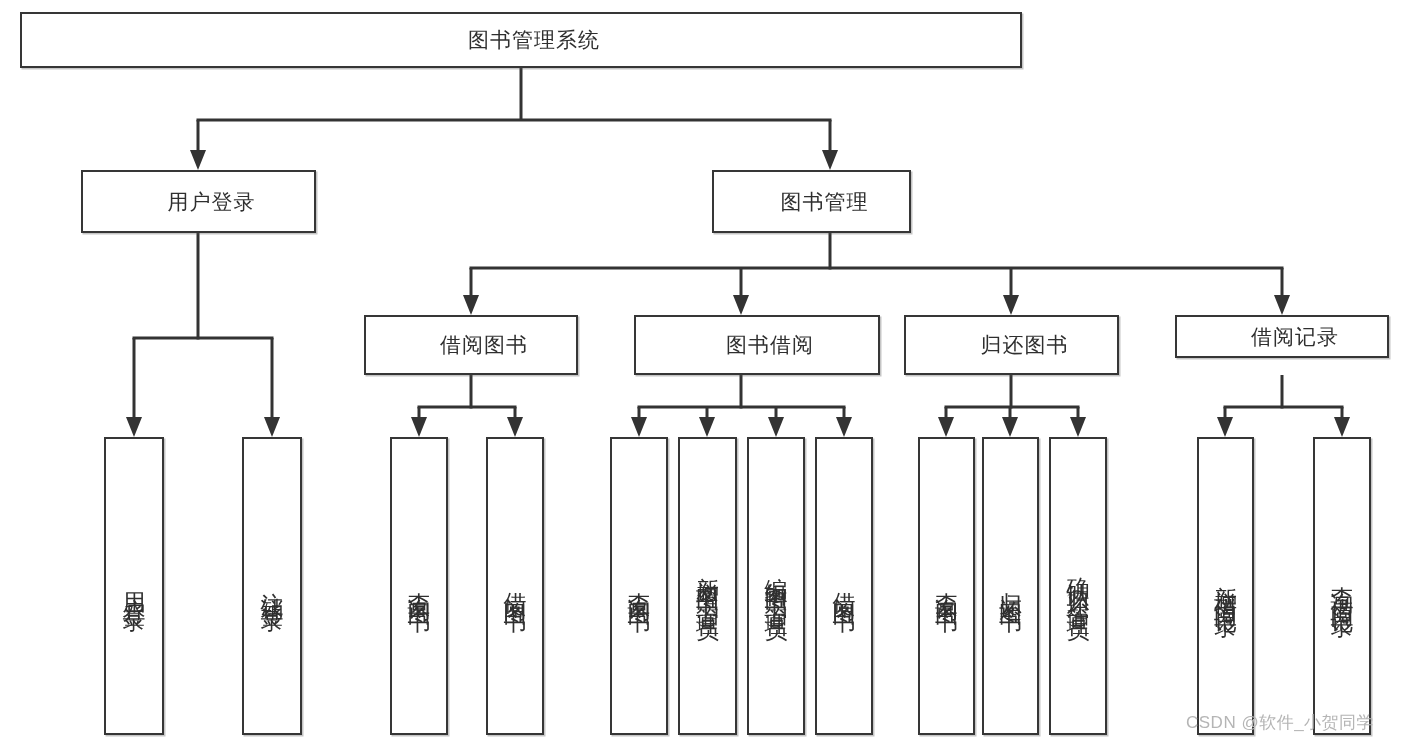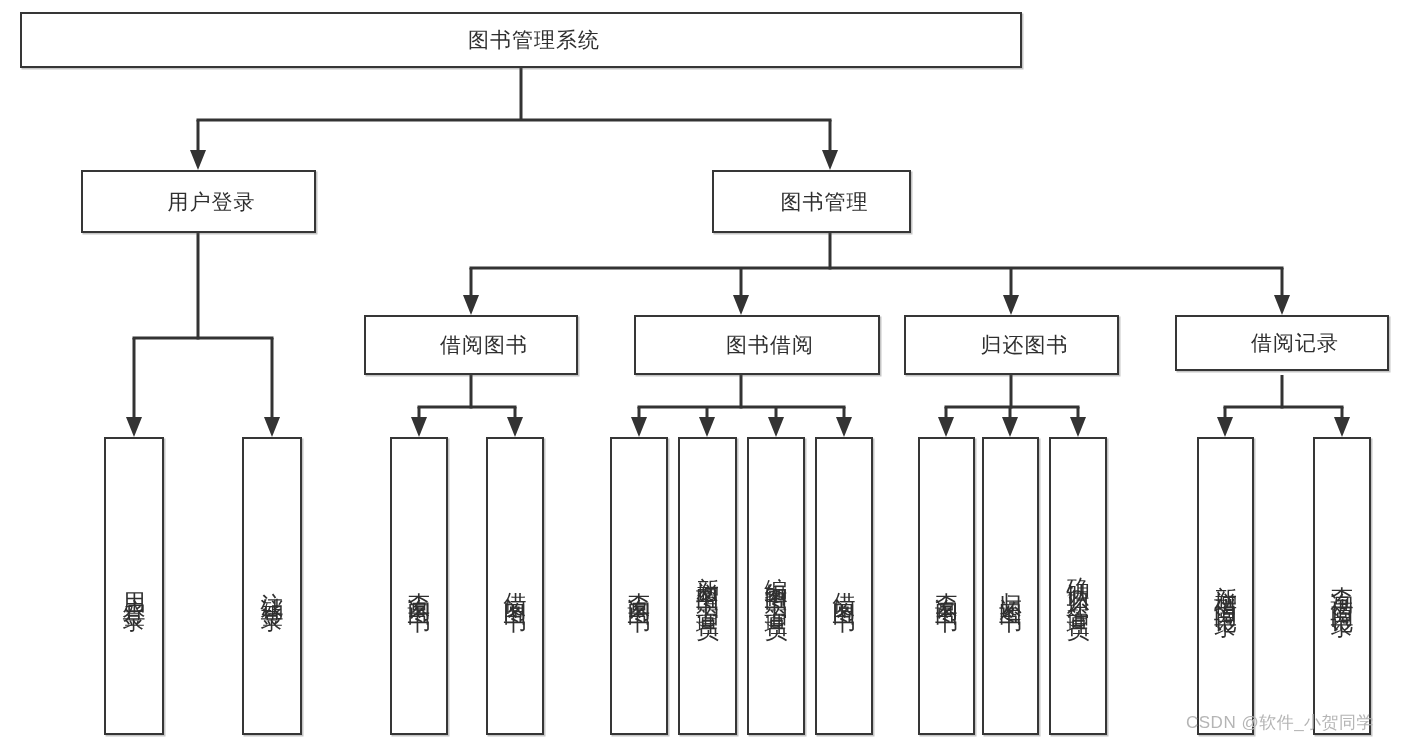--- a/index.html
+++ b/index.html
@@ -133,21 +133,21 @@
   </svg>
 
   <div class="node" style="left:20px;top:12px;width:1002px;height:56px;">图书管理系统</div>
 
   <div class="node" style="left:81px;top:170px;width:235px;height:63px;">用户登录</div>
   <div class="node" style="left:712px;top:170px;width:199px;height:63px;">图书管理</div>
 
   <div class="node" style="left:364px;top:315px;width:214px;height:60px;">借阅图书</div>
   <div class="node" style="left:634px;top:315px;width:246px;height:60px;">图书借阅</div>
   <div class="node" style="left:904px;top:315px;width:215px;height:60px;">归还图书</div>
-  <div class="node" style="left:1175px;top:315px;width:214px;height:56px;">借阅记录</div>
+  <div class="node" style="left:1175px;top:315px;width:214px;height:43px;">借阅记录</div>
 
   <div class="node leaf" style="left:104px;top:437px;width:60px;height:298px;">用户登录</div>
   <div class="node leaf" style="left:242px;top:437px;width:60px;height:298px;">注销登录</div>
 
   <div class="node leaf" style="left:390px;top:437px;width:58px;height:298px;">查询图书</div>
   <div class="node leaf" style="left:486px;top:437px;width:58px;height:298px;">借阅图书</div>
 
   <div class="node leaf" style="left:610px;top:437px;width:58px;height:298px;">查询图书</div>
   <div class="node leaf" style="left:678px;top:437px;width:59px;height:298px;">新增图书（管理员）</div>
   <div class="node leaf" style="left:747px;top:437px;width:58px;height:298px;">编辑图书（管理员）</div>

